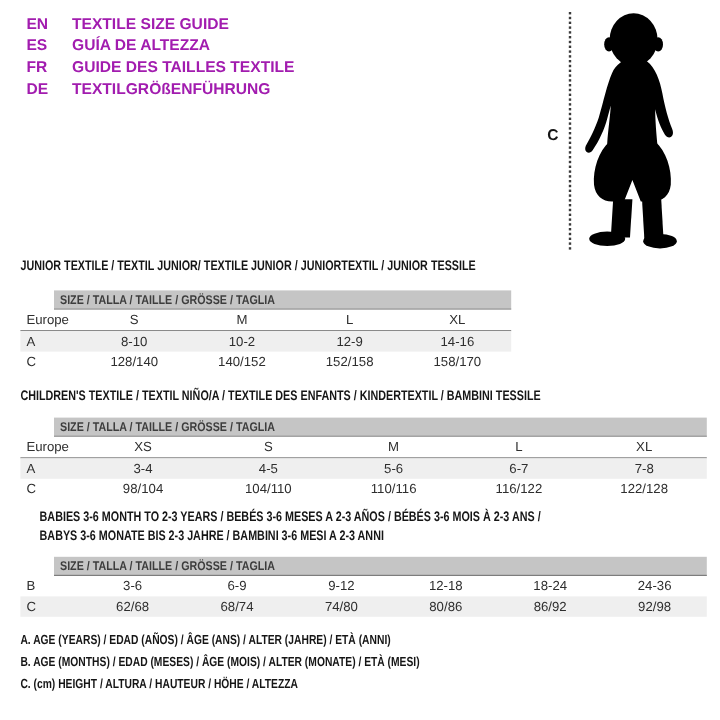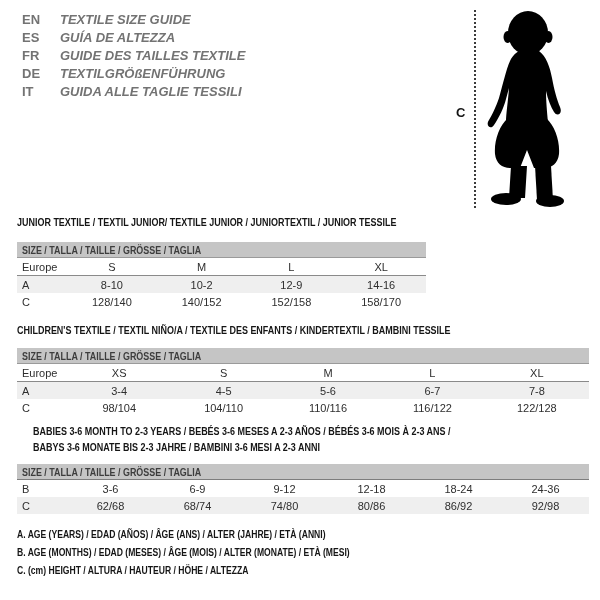--- a/index.html
+++ b/index.html
@@ -3,34 +3,34 @@
 <meta charset="utf-8">
 <style>
   html,body{margin:0;padding:0;}
   body{
     width:600px;height:600px;background:#ffffff;
     font-family:"Liberation Sans",sans-serif;
     position:relative;overflow:hidden;color:#2f2f2f;
   }
   .abs{position:absolute;}
   
-  .lang-row{display:flex;font-weight:bold;font-size:13px;line-height:18px;color:#737373;}
+  .lang-row{display:flex;font-weight:bold;font-size:13px;line-height:18px;color:#a21caf;}
   .lang-code{width:38px;}
-  .lang-label{white-space:nowrap;font-style:italic;}
+  .lang-label{white-space:nowrap;}
   
   .dotted-line{width:0;border-left:2px dotted #3b3b3b;}
   .fig-label{font-weight:bold;font-size:13px;color:#151515;}
   
   .tbl-title{
     font-weight:bold;font-size:11.5px;color:#151515;white-space:nowrap;
     transform:scaleX(0.78);transform-origin:0 50%;line-height:15.5px;
   }
   .size-bar{
     background:#c5c5c5;height:15px;display:flex;align-items:center;
-    padding-left:5px;border-bottom:1px solid #9a9a9a;
+    padding-left:5px;border-bottom:1px solid #9a9a9a;margin-left:28px;
   }
   .size-bar-label{
     font-weight:bold;font-size:10.5px;color:#3d3d3d;white-space:nowrap;
     display:inline-block;transform:scaleX(0.85);transform-origin:0 50%;
   }
   .bar-dark{border-bottom:1px solid #7d7d7d;}
   .trow{display:flex;align-items:center;height:17px;font-size:11px;color:#2e2e2e;}
   .trow .lbl{width:45px;padding-left:5px;}
   .trow .cell{flex:1;text-align:center;}
   .subhead{border-bottom:1px solid #8a8a8a;}
@@ -55,24 +55,20 @@
       <span class="lang-code">ES</span>
       <span class="lang-label">GUÍA DE ALTEZZA</span>
     </div>
     <div class="lang-row">
       <span class="lang-code">FR</span>
       <span class="lang-label">GUIDE DES TAILLES TEXTILE</span>
     </div>
     <div class="lang-row">
       <span class="lang-code">DE</span>
       <span class="lang-label">TEXTILGRÖßENFÜHRUNG</span>
-    </div>
-    <div class="lang-row">
-      <span class="lang-code">IT</span>
-      <span class="lang-label">GUIDA ALLE TAGLIE TESSILI</span>
     </div>
   </div>
 
   <div class="abs fig-label" style="left:456px;top:105px;">C</div>
   <div class="abs dotted-line" style="left:474px;top:10px;height:198px;"></div>
   <svg class="abs" style="left:480px;top:8px;" width="95" height="200" viewBox="0 0 95 200" aria-hidden="true">
     <g fill="#000000">
       <ellipse cx="48" cy="25" rx="20" ry="22"></ellipse>
       <ellipse cx="27.5" cy="29" rx="4" ry="6"></ellipse>
       <ellipse cx="68.5" cy="29" rx="4" ry="6"></ellipse>

